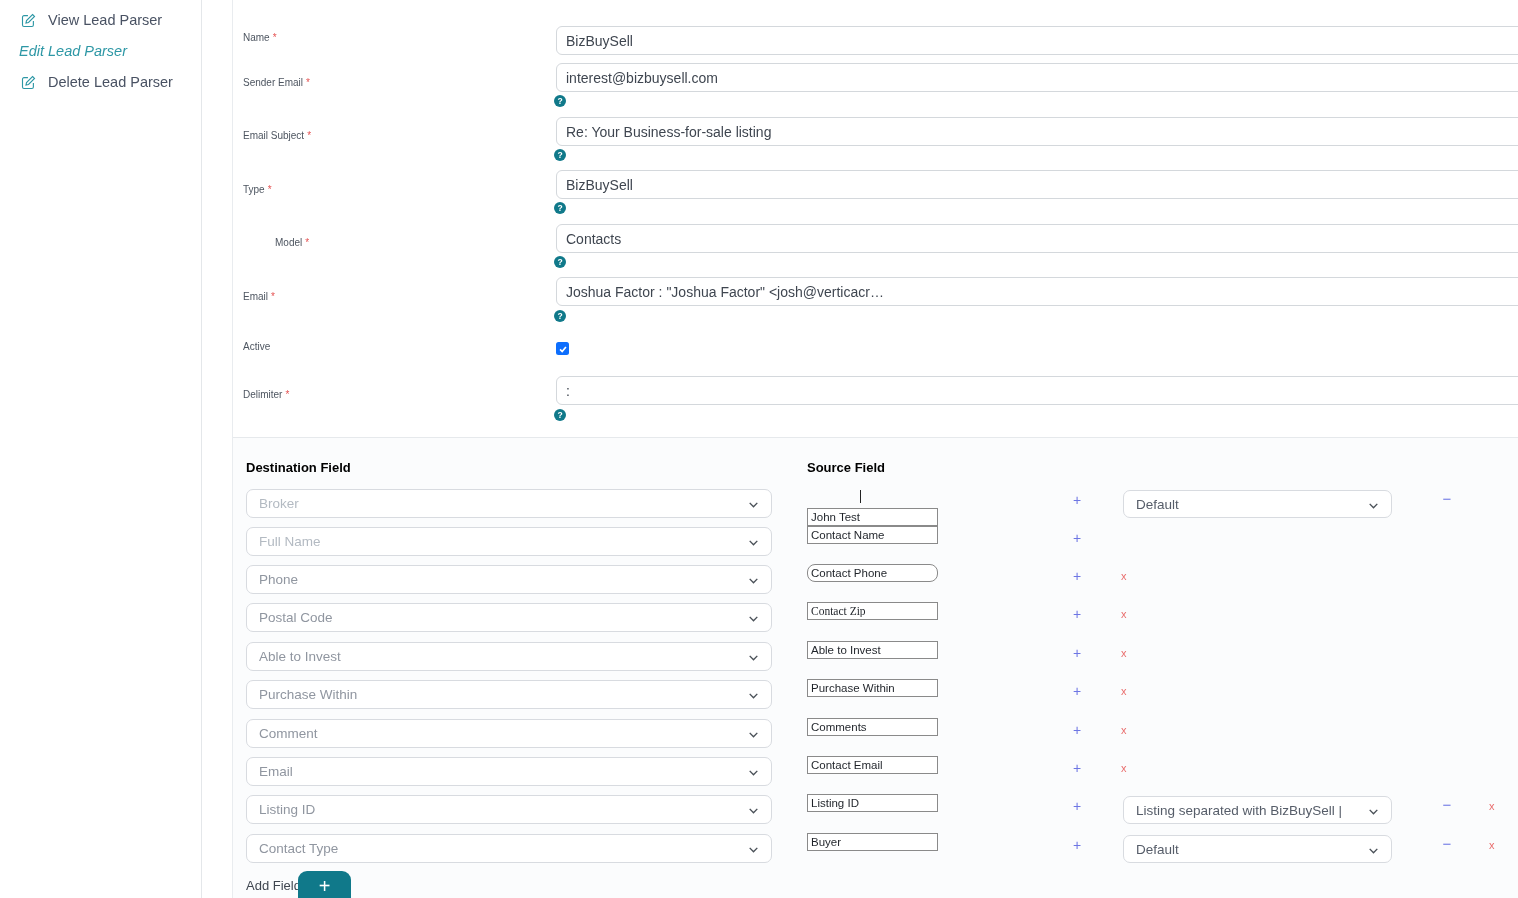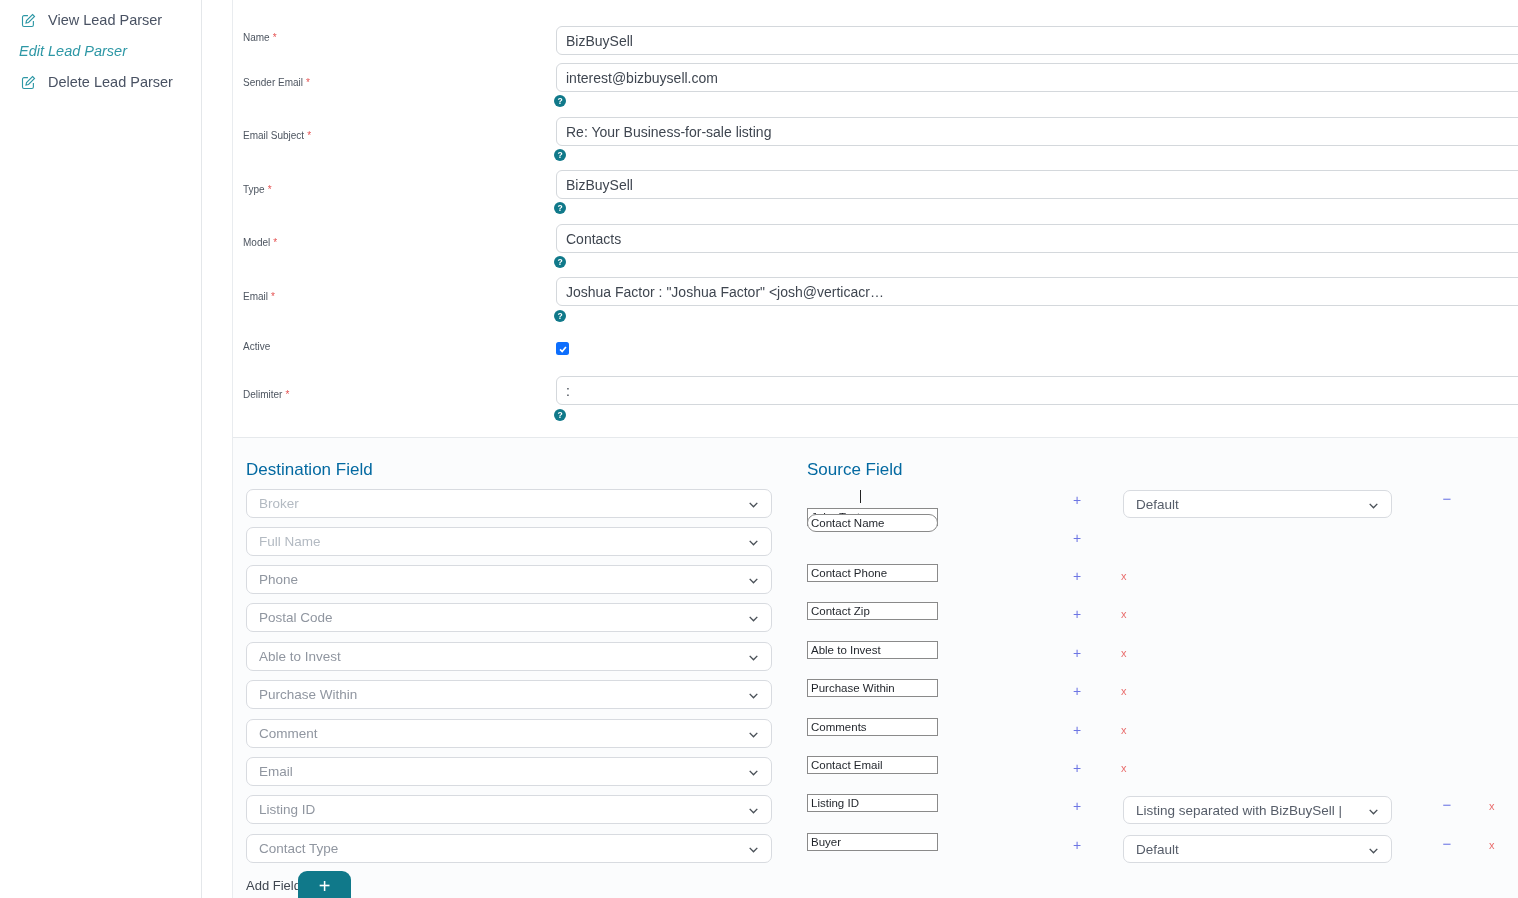--- a/index.html
+++ b/index.html
@@ -23,21 +23,21 @@
   .req{ color:#e55353; margin-left:3px; }
   .finput{ position:absolute; left:323px; width:1000px; height:29px;
     border:1px solid #d4d8dc; border-radius:6px; padding:0 9px; font-size:14px;
     color:var(--value); background:#fff; font-family:"Liberation Sans", sans-serif; outline:none; }
   .help{ position:absolute; left:321px; width:12px; height:12px; border-radius:50%;
     background:var(--teal); color:#fff; font-size:8.5px; font-weight:bold;
     display:flex; align-items:center; justify-content:center; line-height:1; }
   .checkbox{ position:absolute; left:323px; top:342px; width:13px; height:13px;
     background:var(--check); border-radius:2.5px; display:flex; align-items:center;
     justify-content:center; cursor:pointer; }
-  .sec-header{ position:absolute; font-size:17px; font-weight:normal; color:#0369a1; }
+  .sec-header{ position:absolute; font-size:13px; font-weight:bold; color:#000000; }
   .dest-select{ position:absolute; left:13px; width:526px; height:29px;
     border:1px solid var(--border); border-radius:7px; background:#fff;
     display:flex; align-items:center; padding:0 12px; font-size:13.5px;
     color:#9096a0; cursor:pointer; }
   .dest-select.muted{ color:#b3bac2; }
   .dest-select .chev, .src-select .chev{ position:absolute; right:11px; top:8px; }
   .src-input{ position:absolute; left:574px; width:131px; height:18px;
     border:1px solid #8a8a8a; border-radius:0; font-size:11.5px; color:#1f2329;
     padding:0 3px; background:#fff; font-family:"Liberation Sans", sans-serif; outline:none; }
   .plus{ position:absolute; left:836px; width:16px; text-align:center;
@@ -101,21 +101,21 @@
   </label>
   <input class="finput" style="top: 117px;" value="Re: Your Business-for-sale listing">
   <span class="help" style="top:149px;">?</span>
 
   <label class="flabel" style="top:184px;">
     <span>Type</span><span class="req">*</span>
   </label>
   <input class="finput" style="top: 170px;" value="BizBuySell">
   <span class="help" style="top:202px;">?</span>
 
-  <label class="flabel" style="top:237px;">
+  <label class="flabel" style="top:237px;margin-left:32px;">
     <span>Model</span><span class="req">*</span>
   </label>
   <input class="finput" style="top: 224px;" value="Contacts">
   <span class="help" style="top:256px;">?</span>
 
   <label class="flabel" style="top:291px;">
     <span>Email</span><span class="req">*</span>
   </label>
   <input class="finput" style="top: 277px;" value="Joshua Factor : &quot;Joshua Factor&quot; &lt;josh@verticacr…">
   <span class="help" style="top:310px;">?</span>
@@ -154,38 +154,38 @@
           <polyline points="5,9 12,16 19,9" fill="none" stroke="#495057" stroke-width="2.6"></polyline>
         </svg>
       </div>
       <span class="minus" style="left:1206px; top:490px">−</span>
       <div class="dest-select muted" style="top:527px">
         <span>Full Name</span>
         <svg class="chev" viewBox="0 0 24 24" width="13" height="13">
           <polyline points="5,9 12,16 19,9" fill="none" stroke="#495057" stroke-width="2.6"></polyline>
         </svg>
       </div>
-      <input class="src-input" style="top: 514px; border-radius: 9px;" value="Contact Name">
+      <input class="src-input" style="top: 526px;" value="Contact Name">
       <span class="plus" style="top:530px">+</span>
       <div class="dest-select" style="top:565px">
         <span>Phone</span>
         <svg class="chev" viewBox="0 0 24 24" width="13" height="13">
           <polyline points="5,9 12,16 19,9" fill="none" stroke="#495057" stroke-width="2.6"></polyline>
         </svg>
       </div>
-      <input class="src-input" style="top: 564px;" value="Contact Phone">
+      <input class="src-input" style="top: 564px; border-radius: 8px;" value="Contact Phone">
       <span class="plus" style="top:568px">+</span>
       <span class="xdel" style="left:888px; top:570px">x</span>
       <div class="dest-select" style="top:603px">
         <span>Postal Code</span>
         <svg class="chev" viewBox="0 0 24 24" width="13" height="13">
           <polyline points="5,9 12,16 19,9" fill="none" stroke="#495057" stroke-width="2.6"></polyline>
         </svg>
       </div>
-      <input class="src-input" style="top: 602px;" value="Contact Zip">
+      <input class="src-input" style="top: 602px; font-family: Liberation Serif, serif;" value="Contact Zip">
       <span class="plus" style="top:606px">+</span>
       <span class="xdel" style="left:888px; top:608px">x</span>
       <div class="dest-select" style="top:642px">
         <span>Able to Invest</span>
         <svg class="chev" viewBox="0 0 24 24" width="13" height="13">
           <polyline points="5,9 12,16 19,9" fill="none" stroke="#495057" stroke-width="2.6"></polyline>
         </svg>
       </div>
       <input class="src-input" style="top: 641px;" value="Able to Invest">
       <span class="plus" style="top:645px">+</span>

